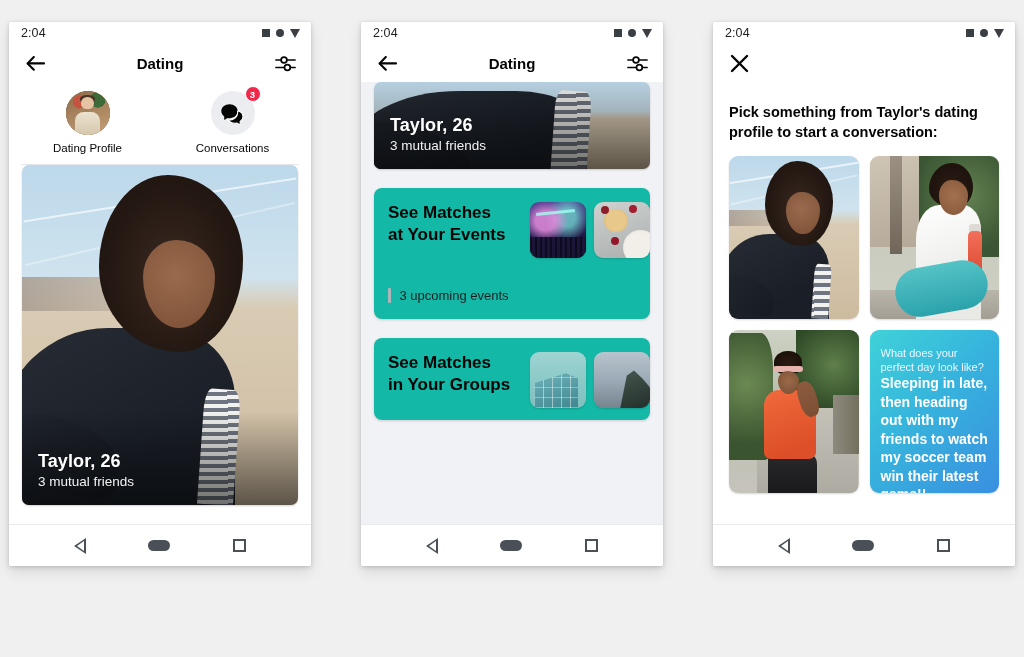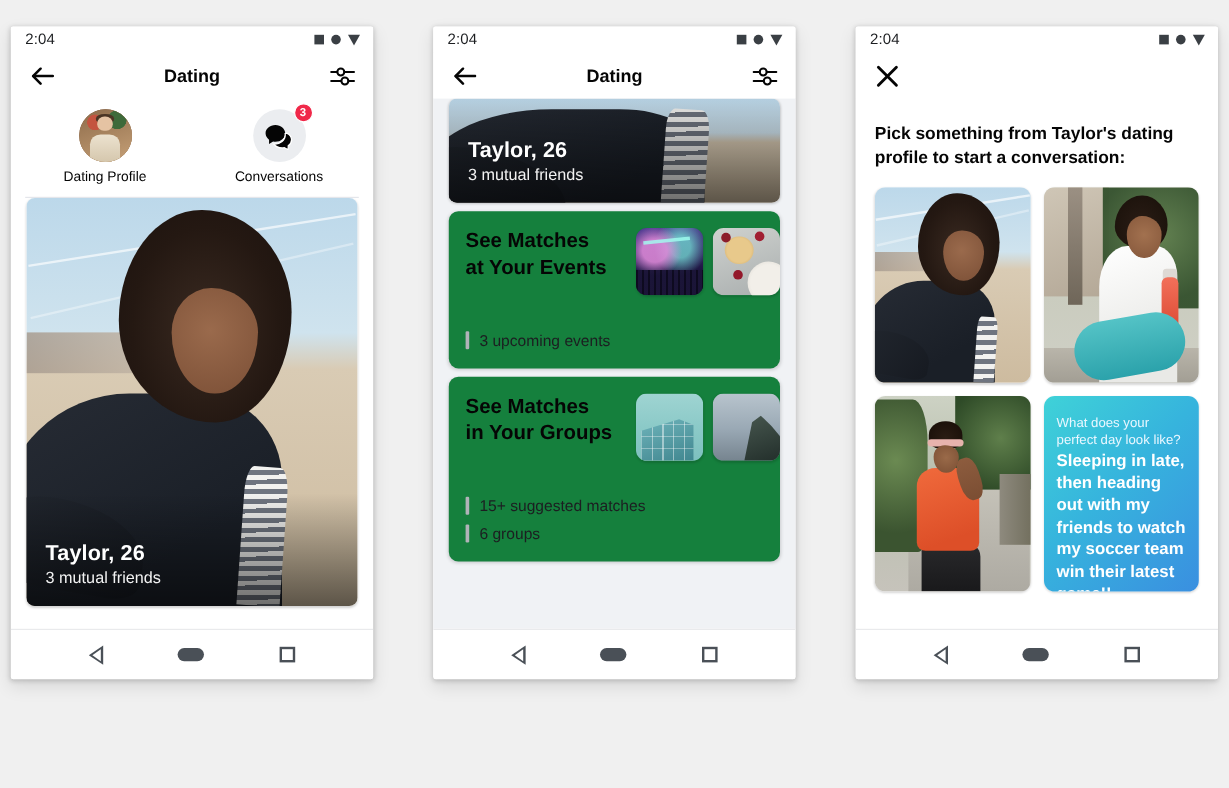--- a/index.html
+++ b/index.html
@@ -402,22 +402,22 @@
     background: linear-gradient(180deg,#b8c4cd 0%,#9aa9b5 52%,#76848f 100%);
   }
   .art-coast .cliff {
     position: absolute; right: -6%; bottom: 0; width: 72%; height: 70%;
     background: linear-gradient(160deg,#4a5a52,#222e2a);
     clip-path: polygon(18% 100%, 34% 18%, 52% 4%, 74% 26%, 100% 58%, 100% 100%);
   }
 
   
   .info-card {
-    margin: 7px 13px 0 13px;
-    background: #15803d;
+    margin: 19px 13px 0 13px;
+    background: #14b8a6;
     border-radius: 8px;
     box-shadow: 0 1px 3px rgba(0,0,0,.16);
     padding: 14px 0 12px 0;
     cursor: pointer;
     overflow: hidden;
   }
   .ic-top {
     display: flex;
     align-items: flex-start;
     justify-content: space-between;
@@ -701,30 +701,20 @@
                   <div class="grid"></div>
                 </div>
             </div>
             <div class="thumb">
               <div class="art-coast">
                   <div class="cliff"></div>
                 </div>
             </div>
           </div>
         </div>
-        <div class="ic-stats">
-          <div class="ic-stat">
-            <span class="ic-bar"></span>
-            <span>15+ suggested matches</span>
-          </div>
-          <div class="ic-stat">
-            <span class="ic-bar"></span>
-            <span>6 groups</span>
-          </div>
-        </div>
       </div>
 
     </div>
 
     <div class="navbar">
       <div class="nav-back">
           <div class="nav-back-in"></div>
         </div>
       <div class="nav-home"></div>
       <div class="nav-recent"></div>

